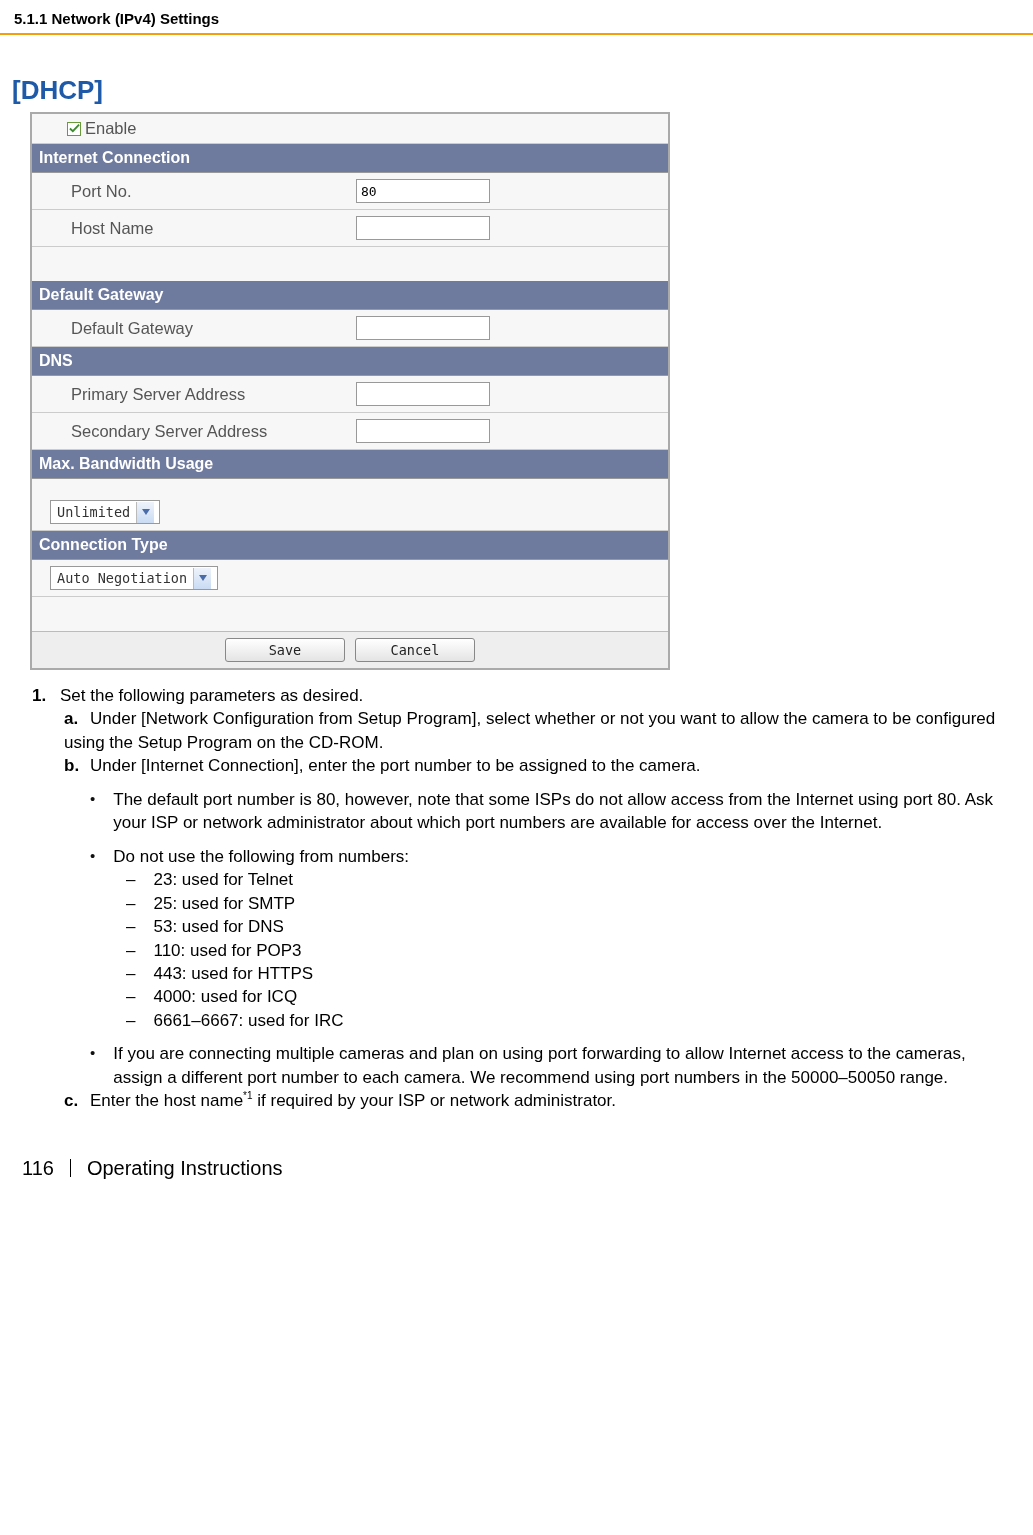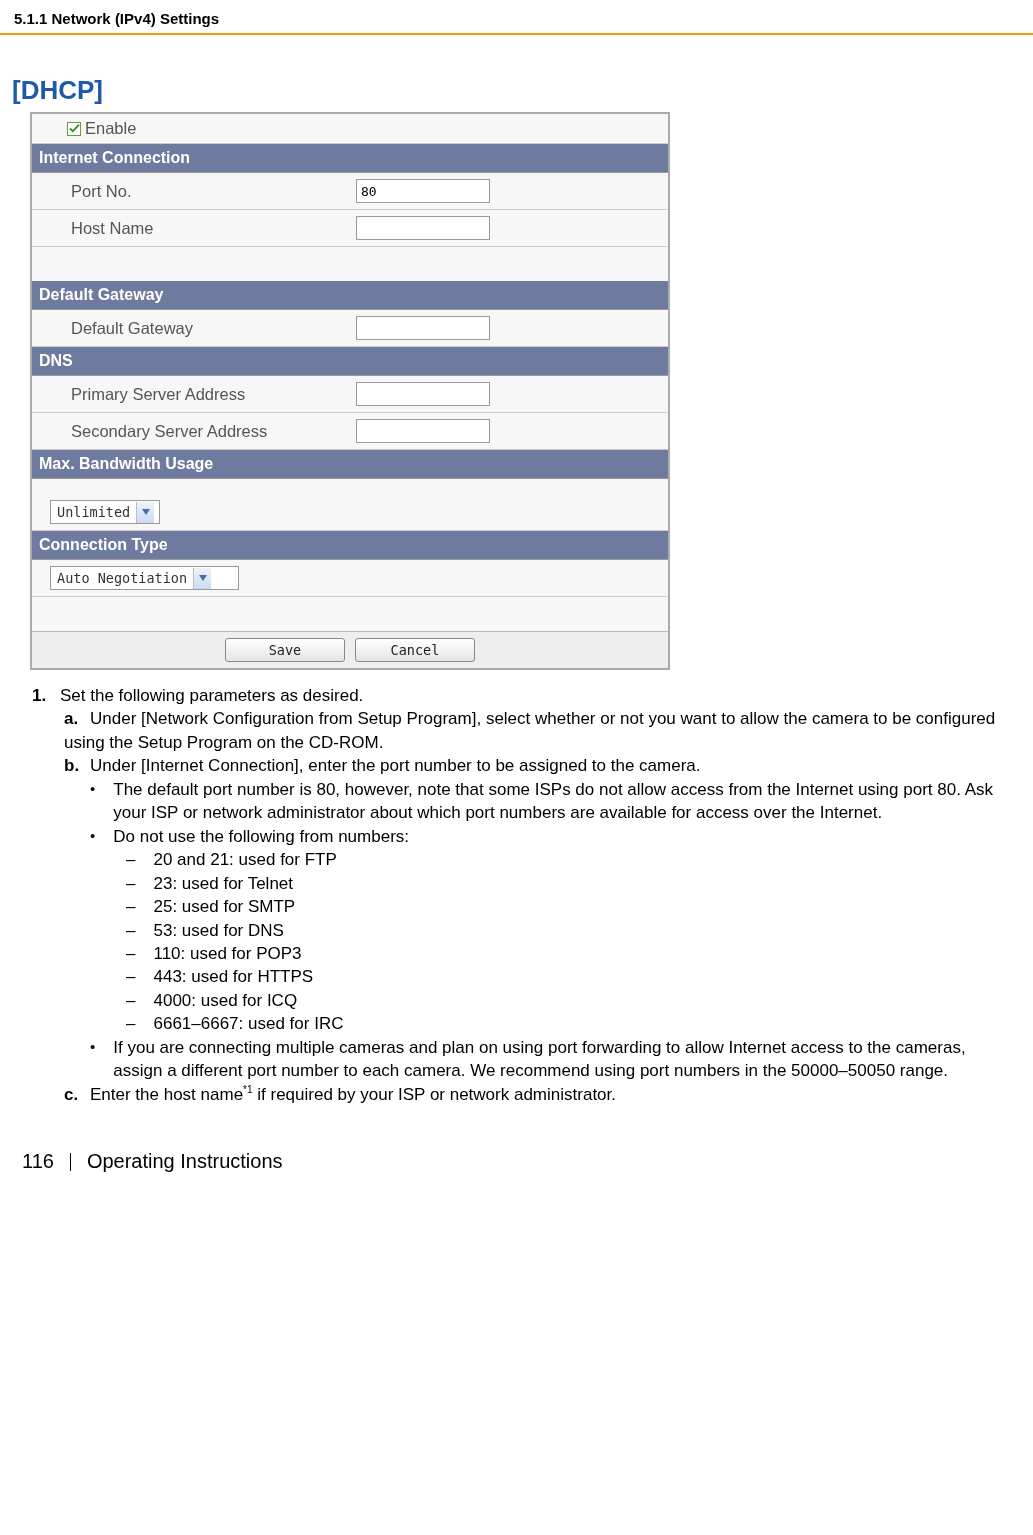--- a/index.html
+++ b/index.html
@@ -144,21 +144,21 @@
     color: #000;
     width: 985px;
     margin: 14px 0 0 20px;
     line-height: 1.38;
   }
   .ol1 { padding-left: 0; margin: 0; }
   .ol1 .num { display: inline-block; font-weight: bold; width: 28px; }
   .sub-a { padding-left: 32px; }
   .sub-a .lit { font-weight: bold; display: inline-block; width: 26px; }
   .bullets { padding-left: 58px; }
-  .bullets .b { display: flex; gap: 18px; }
+  .bullets .b { display: flex; gap: 18px; margin-top: 10px; }
   .bullets .b::before { content: "•"; color: #111; font-size: 15px; line-height: 1.5; }
   .dashes { padding-left: 94px; }
   .dashes .d { display: flex; gap: 18px; }
   .dashes .d::before { content: "–"; }
   .bullet-body { flex: 1; }
   .footer {
     margin-top: 44px;
     border-top: none;
     display: flex;
     align-items: center;
@@ -239,21 +239,21 @@
         <span class="select-btn">
           <svg viewBox="0 0 8 6">
               <path d="M0 0 L8 0 L4 6 Z" fill="#4a6ca8"></path>
             </svg>
         </span>
       </div>
     </div>
 
     <div class="sect-header">Connection Type</div>
     <div class="row" style="padding:6px 0 6px 18px;">
-      <div class="select" style="width:189px;">
+      <div class="select" style="width:168px;">
         <span>Auto Negotiation</span>
         <span class="select-btn">
           <svg viewBox="0 0 8 6">
               <path d="M0 0 L8 0 L4 6 Z" fill="#4a6ca8"></path>
             </svg>
         </span>
       </div>
     </div>
     <div class="spacer-row"></div>
 
@@ -274,23 +274,20 @@
     <div class="bullets">
       <div class="b">
           <span class="bullet-body">The default port number is 80, however, note that some ISPs do not allow access from the Internet using port 80. Ask your ISP or network administrator about which port numbers are available for access over the Internet.</span>
         </div>
       <div class="b">
           <span class="bullet-body">Do not use the following from numbers:</span>
         </div>
     </div>
     <div class="dashes" id="port-list">
         <div class="d">
-          <span>20 and 21: used for FTP</span>
-        </div>
-        <div class="d">
           <span>23: used for Telnet</span>
         </div>
         <div class="d">
           <span>25: used for SMTP</span>
         </div>
         <div class="d">
           <span>53: used for DNS</span>
         </div>
         <div class="d">
           <span>110: used for POP3</span>

